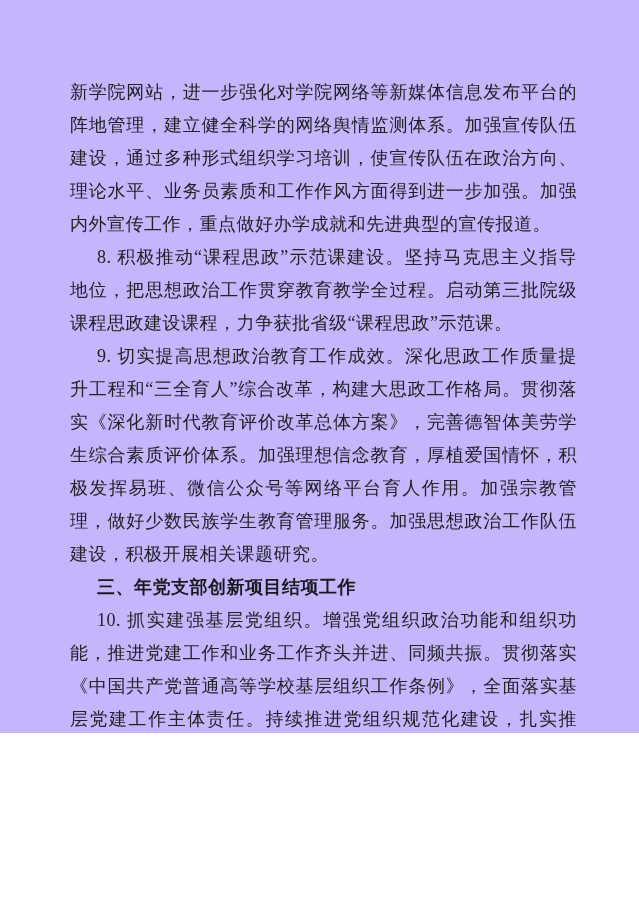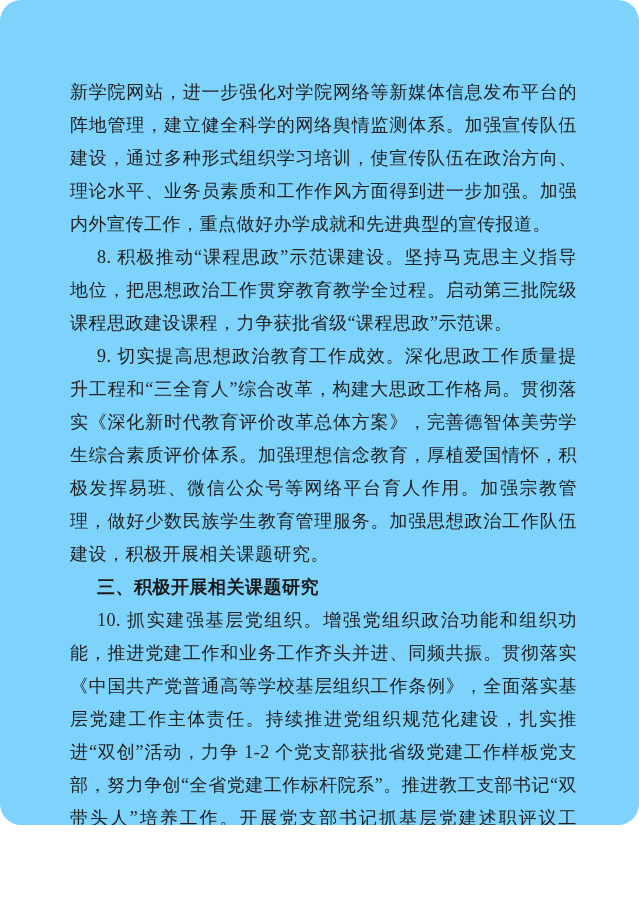--- a/index.html
+++ b/index.html
@@ -3,24 +3,23 @@
 <meta charset="utf-8">
 <style>
   html, body {
     margin: 0;
     padding: 0;
     background: #ffffff;
   }
   .page {
     position: relative;
     width: 639px;
-    height: 825px;
-    background: #7dd3fc;
+    height: 733px;
+    background: #c4b5fd;
     overflow: hidden;
-    border-radius: 21px;
   }
   .content {
     position: absolute;
     left: 70px;
     top: 76px;
     width: 507px;
     font-family: "Liberation Serif", "DejaVu Serif", serif;
     font-size: 18px;
     line-height: 33px;
     color: #222222;
@@ -57,17 +56,17 @@
   }
 </style>
 </head>
 <body>
 
 <div class="page">
   <div class="content">
     <p class="para no-indent">新学院网站，进一步强化对学院网络等新媒体信息发布平台的阵地管理，建立健全科学的网络舆情监测体系。加强宣传队伍建设，通过多种形式组织学习培训，使宣传队伍在政治方向、理论水平、业务员素质和工作作风方面得到进一步加强。加强内外宣传工作，重点做好办学成就和先进典型的宣传报道。</p>
     <p class="para">8. 积极推动“课程思政”示范课建设。坚持马克思主义指导地位，把思想政治工作贯穿教育教学全过程。启动第三批院级课程思政建设课程，力争获批省级“课程思政”示范课。</p>
     <p class="para">9. 切实提高思想政治教育工作成效。深化思政工作质量提升工程和“三全育人”综合改革，构建大思政工作格局。贯彻落实《深化新时代教育评价改革总体方案》，完善德智体美劳学生综合素质评价体系。加强理想信念教育，厚植爱国情怀，积极发挥易班、微信公众号等网络平台育人作用。加强宗教管理，做好少数民族学生教育管理服务。加强思想政治工作队伍建设，积极开展相关课题研究。</p>
-    <h3 class="heading">三、积极开展相关课题研究</h3>
+    <h3 class="heading">三、年党支部创新项目结项工作</h3>
     <p class="para">10. 抓实建强基层党组织。增强党组织政治功能和组织功能，推进党建工作和业务工作齐头并进、同频共振。贯彻落实《中国共产党普通高等学校基层组织工作条例》，全面落实基层党建工作主体责任。持续推进党组织规范化建设，扎实推进“双创”活动，力争 1-2 个党支部获批省级党建工作样板党支部，努力争创“全省党建工作标杆院系”。推进教工支部书记“双带头人”培养工作。开展党支部书记抓基层党建述职评议工作，开展党建理论研究和党支部创新活动，完成 2023 年党支部创新项目结项工作，启动 2024 年党支部创新项目立项工作。加强师生支部、院企支部</p>
   </div>
   <div class="page-number">3</div>
 </div>
 
 </body></html>

